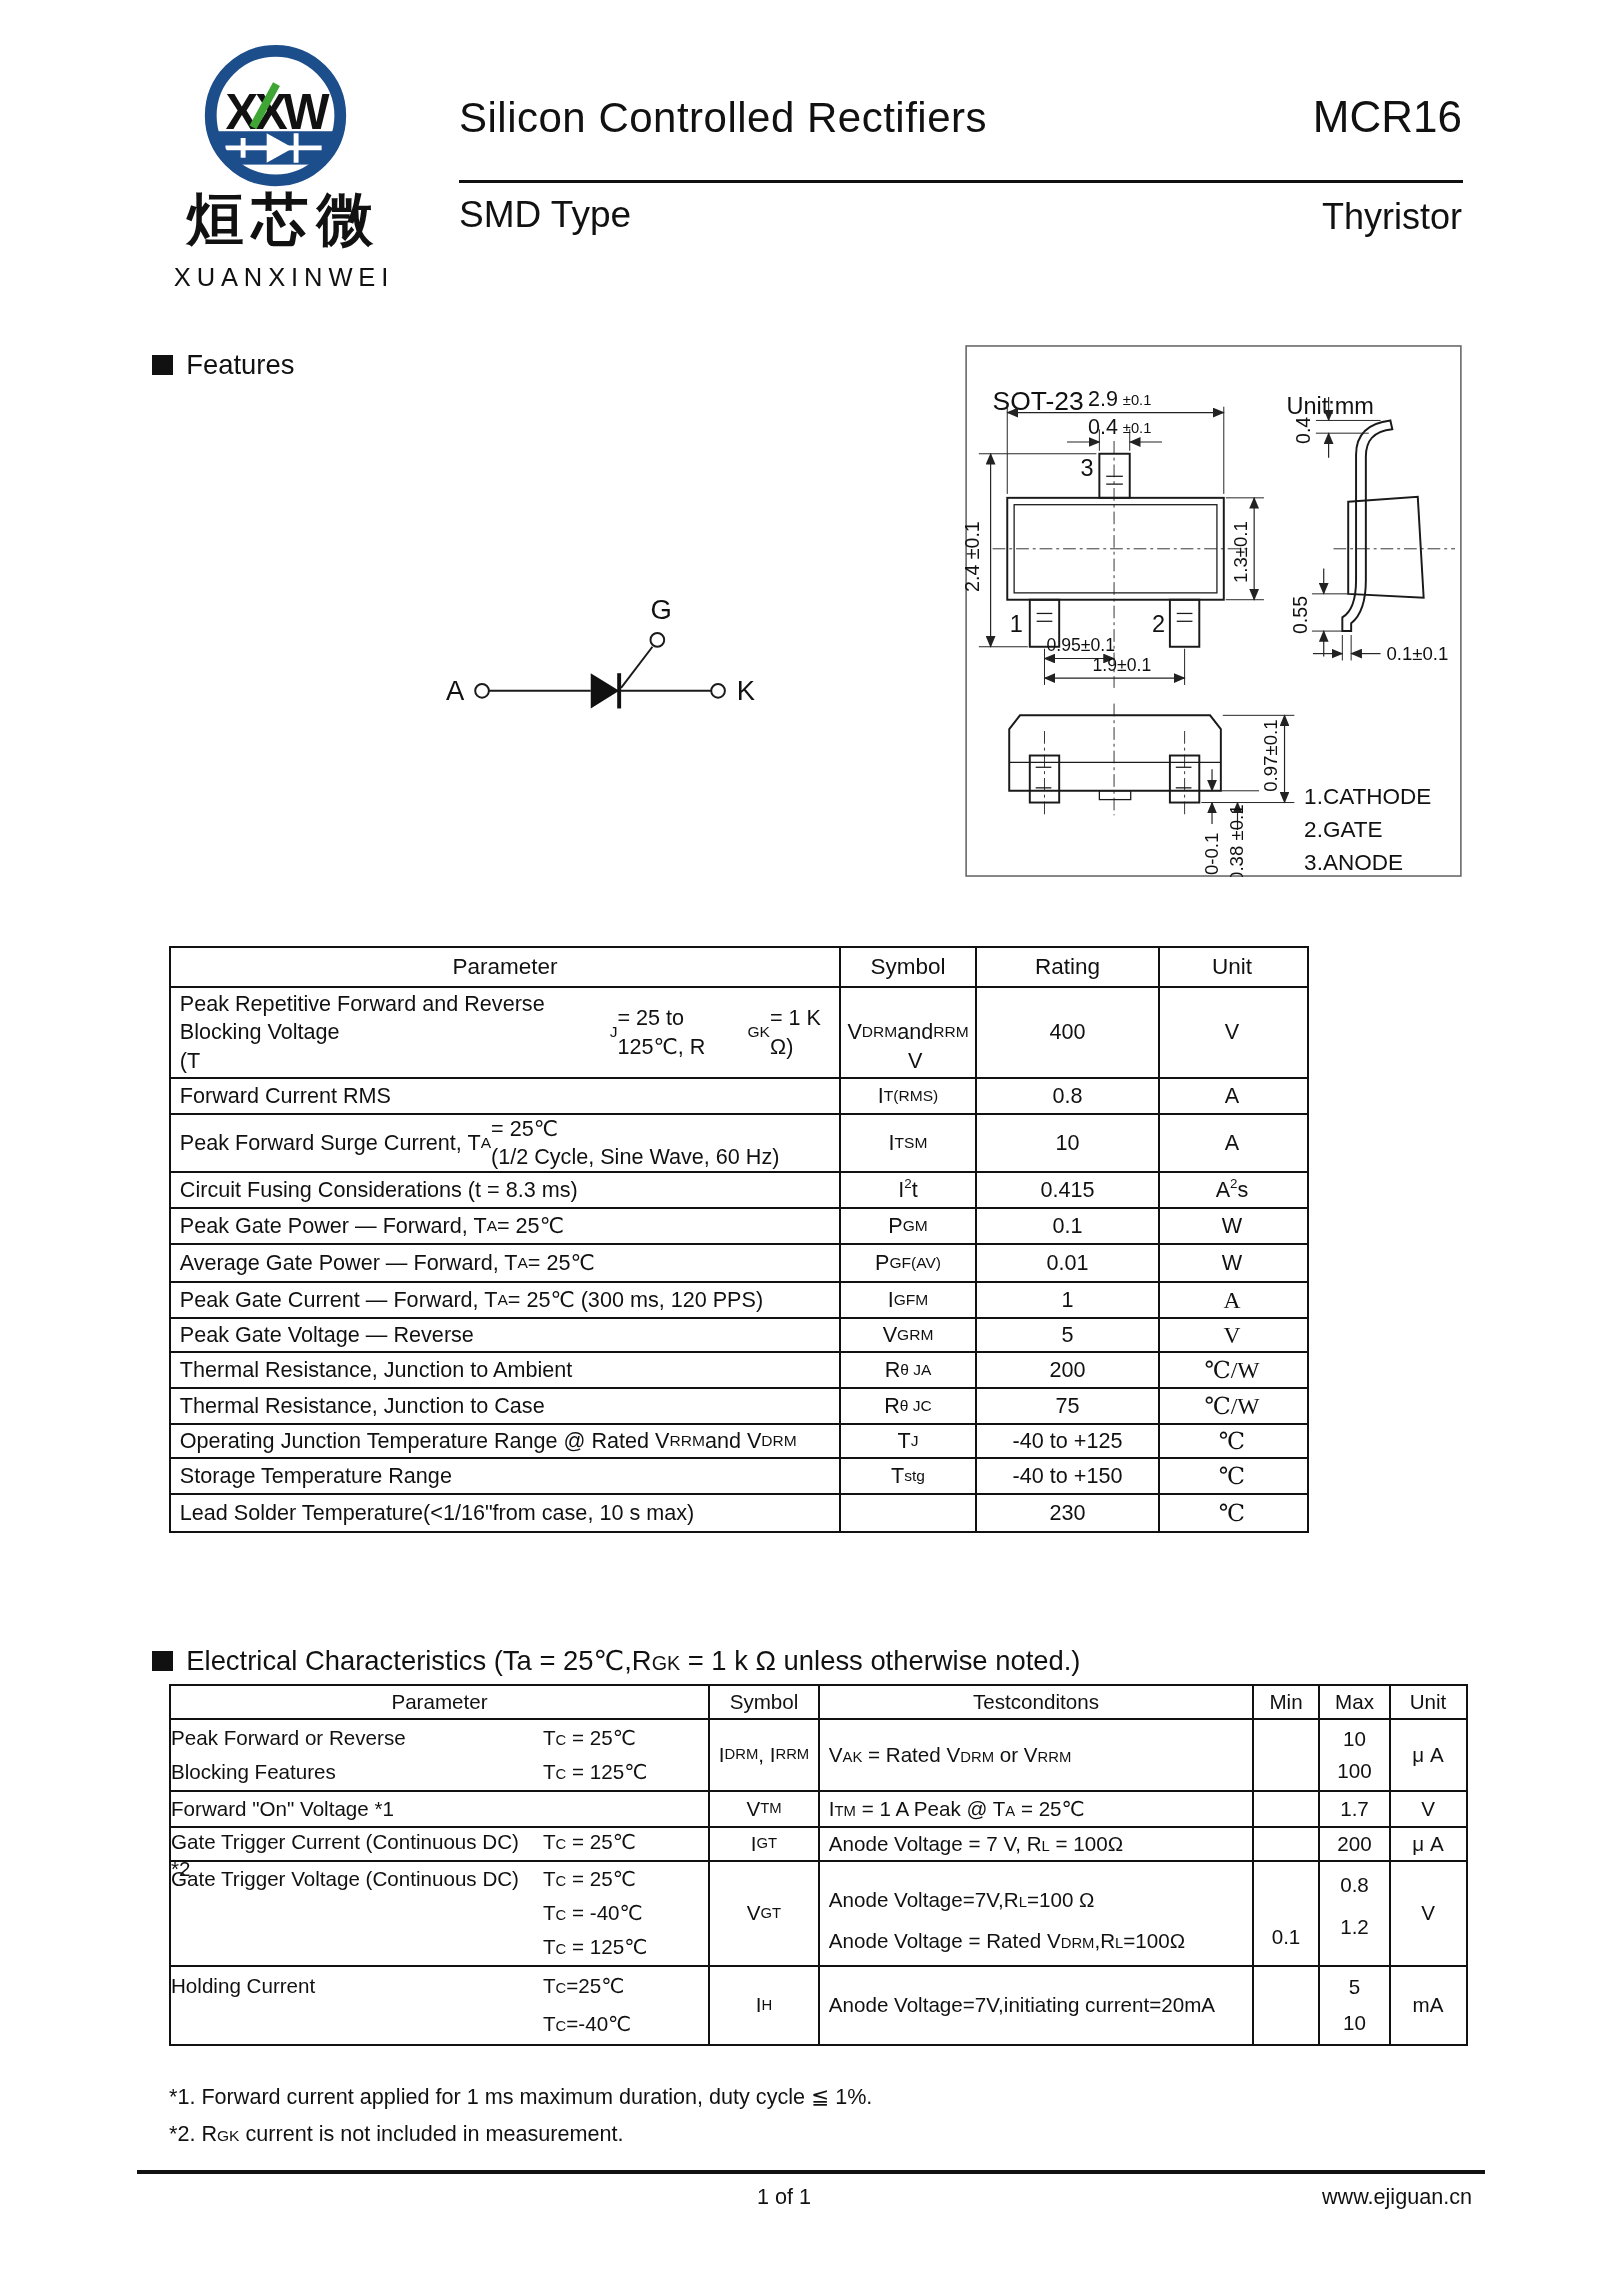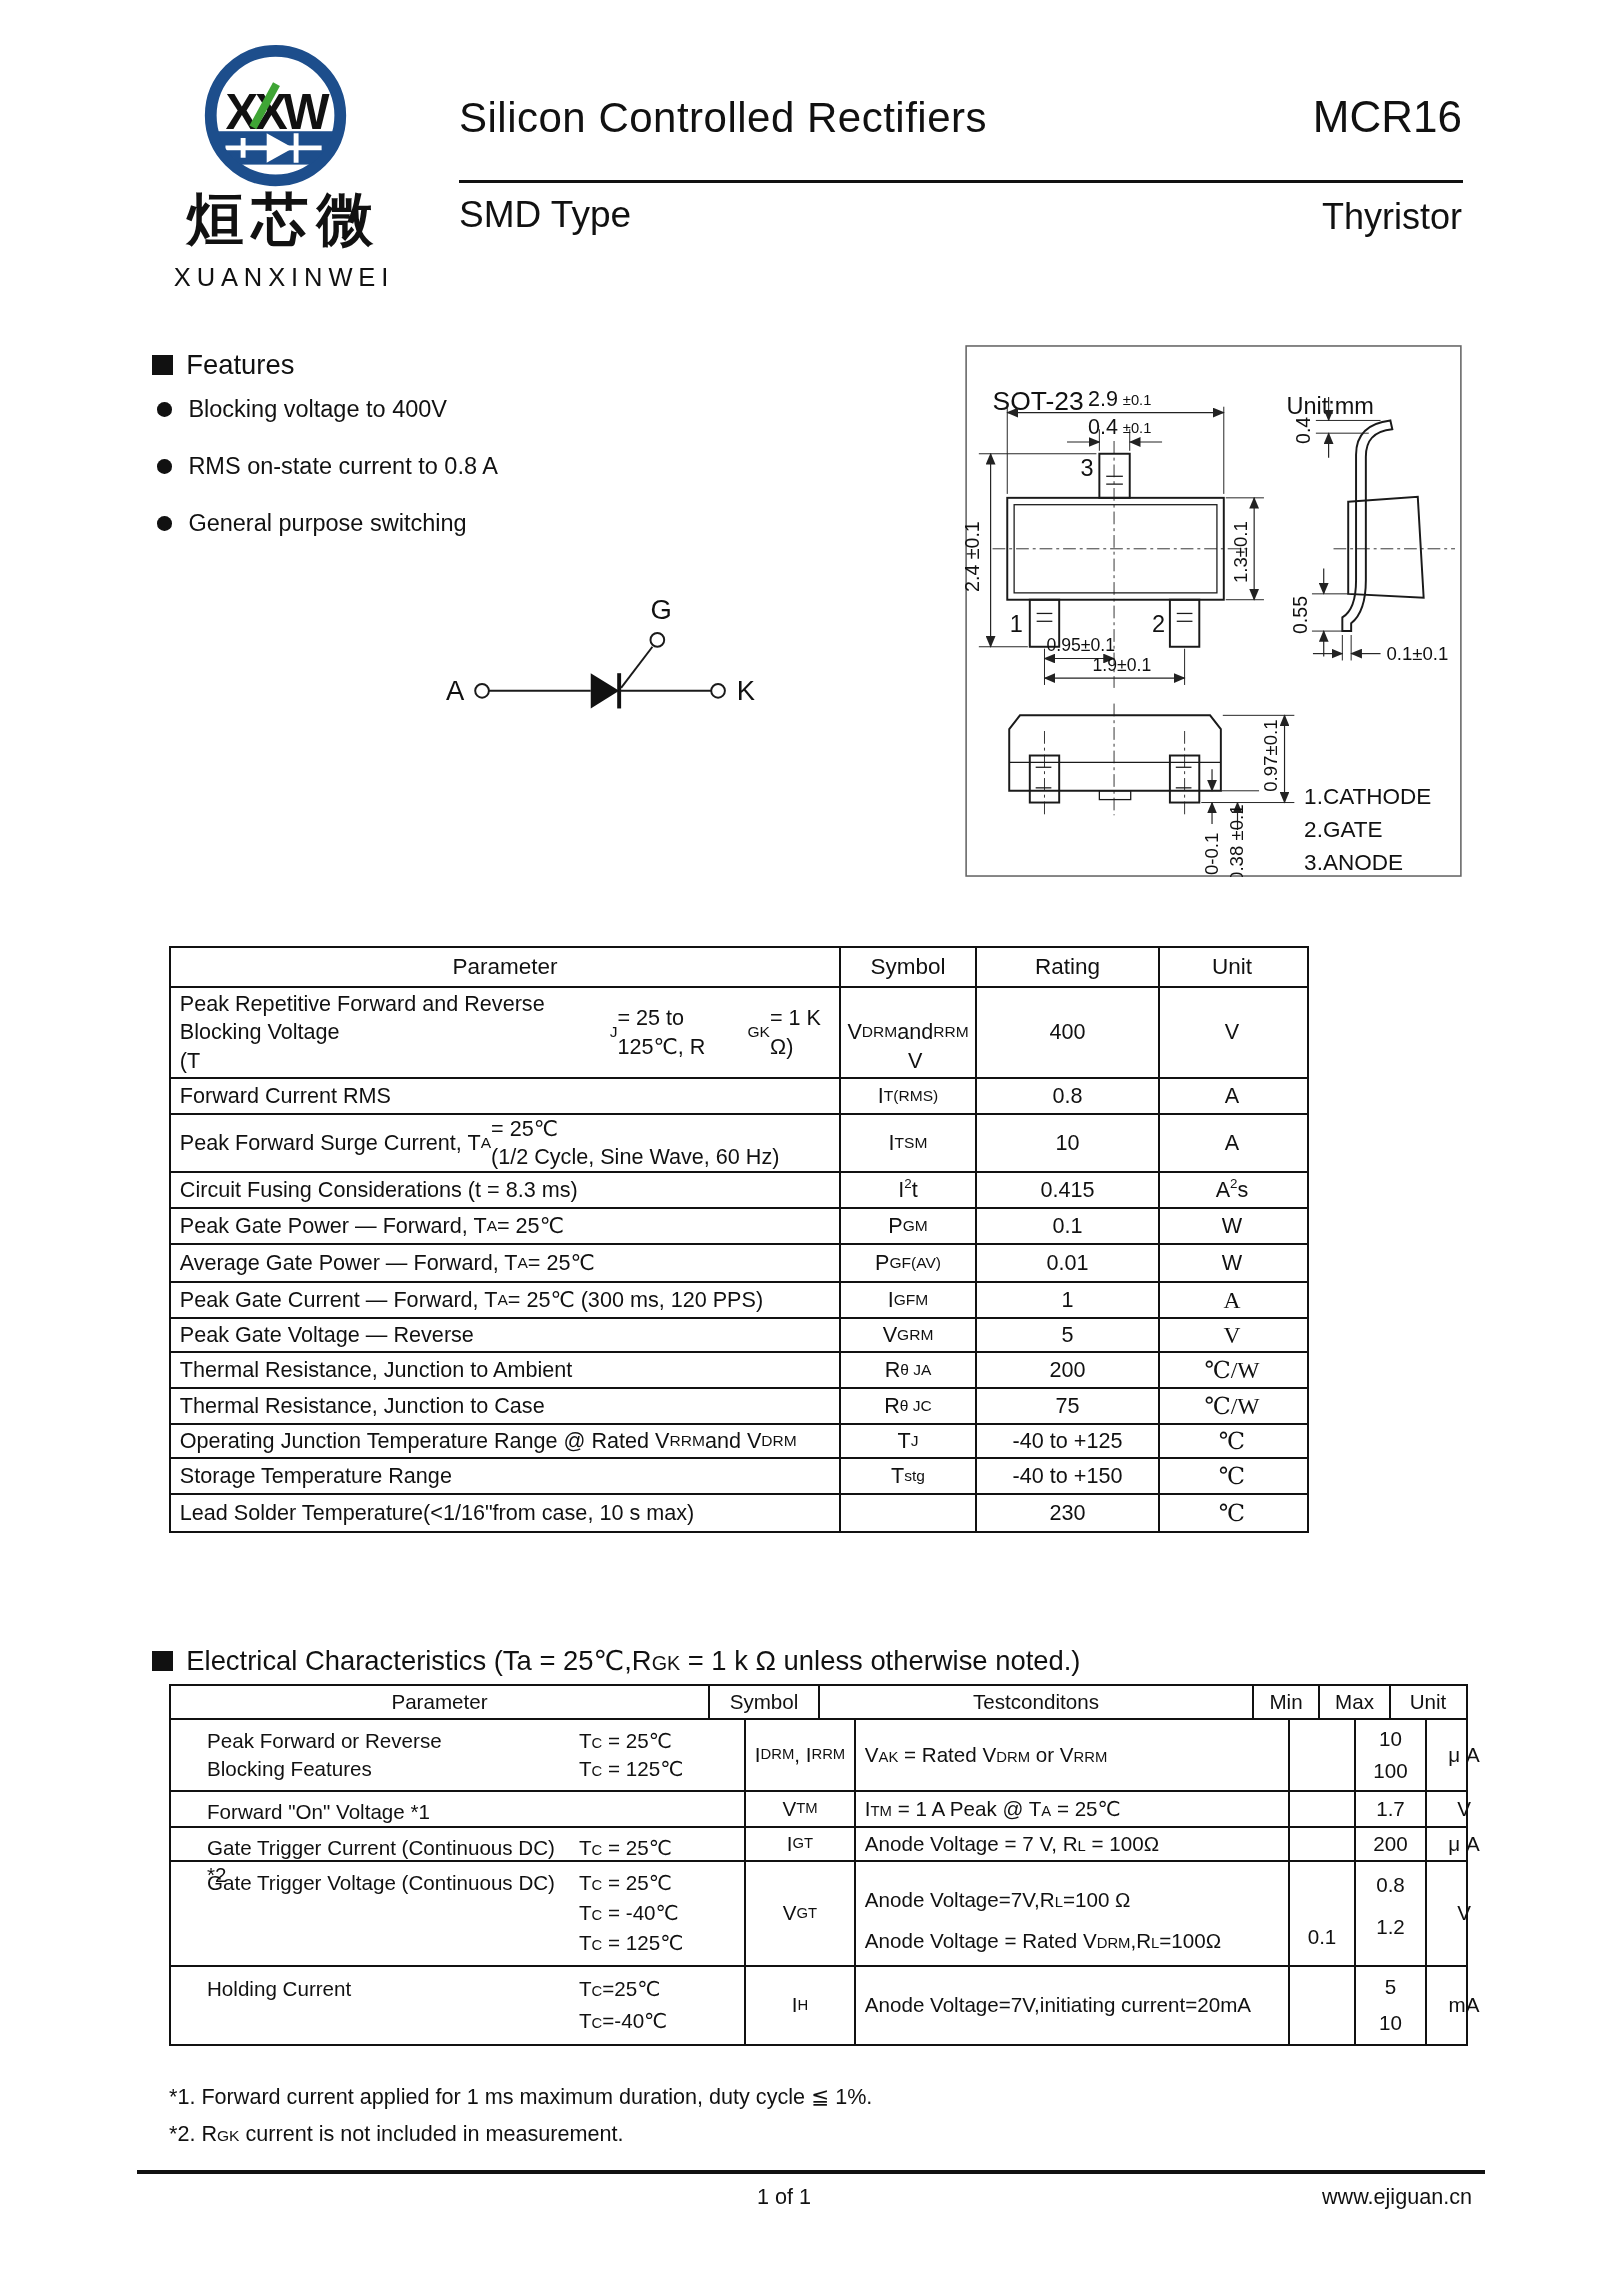--- a/index.html
+++ b/index.html
@@ -29,21 +29,21 @@
   .cell{border-right:2.9px solid #111;box-sizing:border-box;display:flex;align-items:center;
         justify-content:center;text-align:center;font-size:21.6px;line-height:1.3;flex:none;}
   .cell:last-child{border-right:none;}
   .pl{justify-content:flex-start;text-align:left;padding-left:8.8px;padding-right:3.9px;}
   .thead .cell{font-size:22.5px;}
   .serif{font-family:"Liberation Serif","DejaVu Serif",serif;font-size:23.5px;}
   .stackC{flex-direction:column;align-items:stretch;justify-content:space-around;padding:2.9px 0;}
   .stackC > div{text-align:center;}
   .stackL{flex-direction:column;align-items:stretch;justify-content:space-around;padding:2.9px 0;}
   .stackL > div{text-align:left;padding-left:8.8px;}
-  .pstack{flex-direction:column;align-items:stretch;justify-content:space-around;padding:7px 0;margin-left:36px;}
+  .pstack{flex-direction:column;align-items:stretch;justify-content:space-around;padding:1px 0;}
   .pline{display:flex;}
   .pline .cond{margin-left:auto;width:165px;text-align:left;flex:none;}
   .elec .cell{font-size:20.6px;}
   
   svg text{font-family:"Liberation Sans","DejaVu Sans",sans-serif;fill:#111;}
   .o{stroke:#1a1a1a;stroke-width:2;fill:none;}
   .o2{stroke:#1a1a1a;stroke-width:1.3;fill:none;}
   .d{stroke:#222;stroke-width:1.2;fill:none;}
   .e{stroke:#222;stroke-width:1;fill:none;}
   .cl{stroke:#333;stroke-width:1;fill:none;stroke-dasharray:13 4 3 4;}
@@ -84,34 +84,20 @@
   <div class="abs doc-title" style="left:459px;top:94px;">Silicon Controlled Rectifiers</div>
   <div class="abs part-no" style="left:1127px;top:92px;width:335px;">MCR16</div>
   <div class="abs rule" style="left:459px;top:180px;width:1004px;height:2.9px;"></div>
   <div class="abs subtitle" style="left:459px;top:194px;">SMD Type</div>
   <div class="abs devtype" style="left:1127px;top:196px;width:335px;">Thyristor</div>
 
   <div class="abs sec-h" style="left:152px;top:349px;">
     <span class="sqr"></span>
     <span>Features</span>
   </div>
-  <div class="abs" style="left:157px;top:396px;" id="features">
-      <div class="feat-item">
-        <span class="dot"></span>
-        <span>Blocking voltage to 400V</span>
-      </div>
-      <div class="feat-item">
-        <span class="dot"></span>
-        <span>RMS on-state current to 0.8 A</span>
-      </div>
-      <div class="feat-item">
-        <span class="dot"></span>
-        <span>General purpose switching</span>
-      </div>
-    </div>
 
   <svg class="abs" style="left:431px;top:588px;" width="343" height="142" viewBox="0 0 350 145">
     <g>
       <line class="o" x1="59" y1="105" x2="163" y2="105" stroke-width="2.5"></line>
       <path d="M163,87 L163,123 L192,105 Z" fill="#111"></path>
       <line x1="192" y1="87" x2="192" y2="123" stroke="#111" stroke-width="4"></line>
       <line class="o" x1="192" y1="105" x2="286" y2="105" stroke-width="2.5"></line>
       <line class="o" x1="194" y1="102" x2="226" y2="60" stroke-width="2.5"></line>
       <circle class="o" cx="52" cy="105" r="7" stroke-width="2.5"></circle>
       <circle class="o" cx="293" cy="105" r="7" stroke-width="2.5"></circle>

